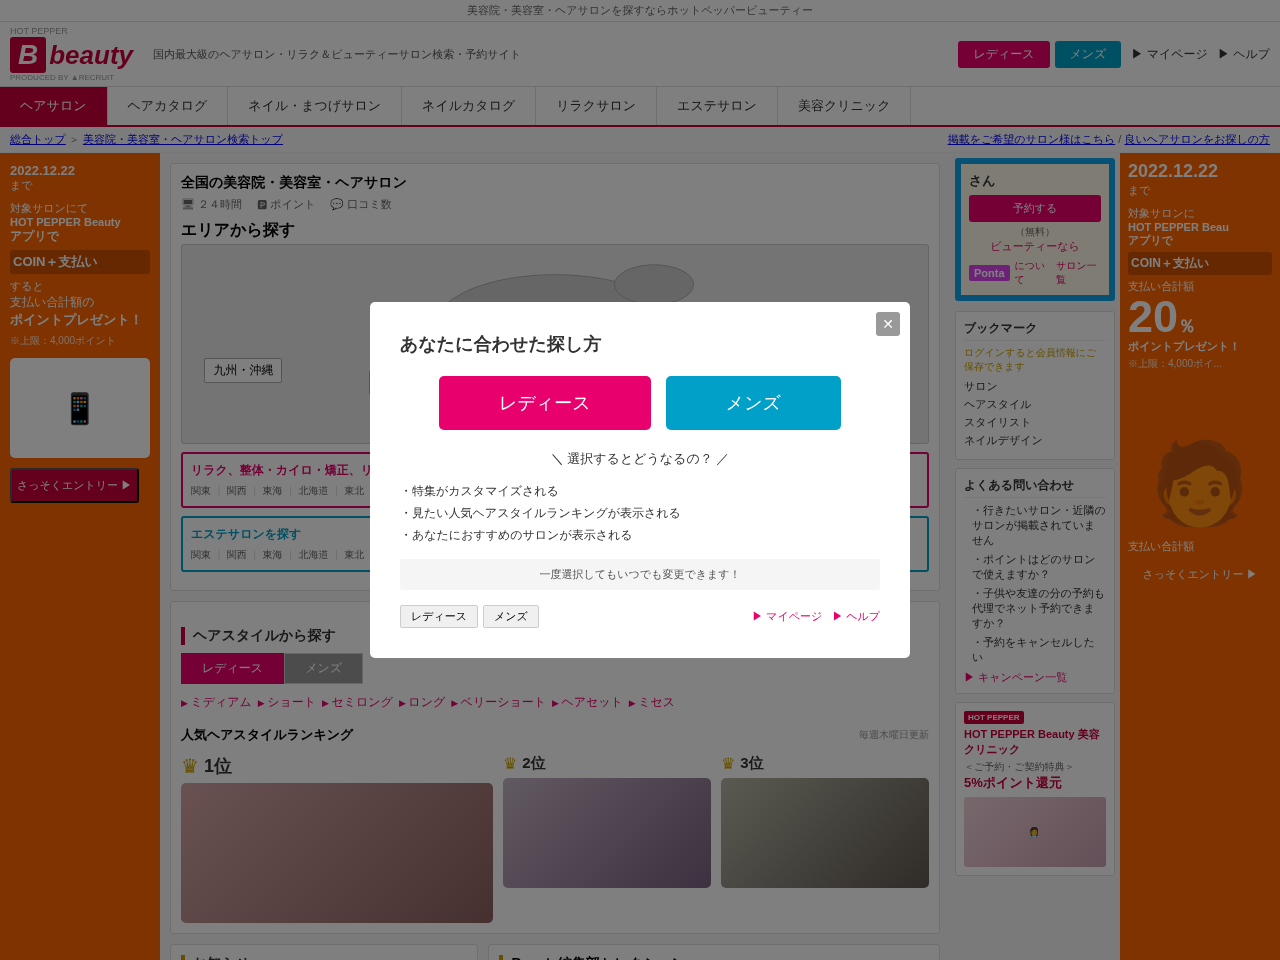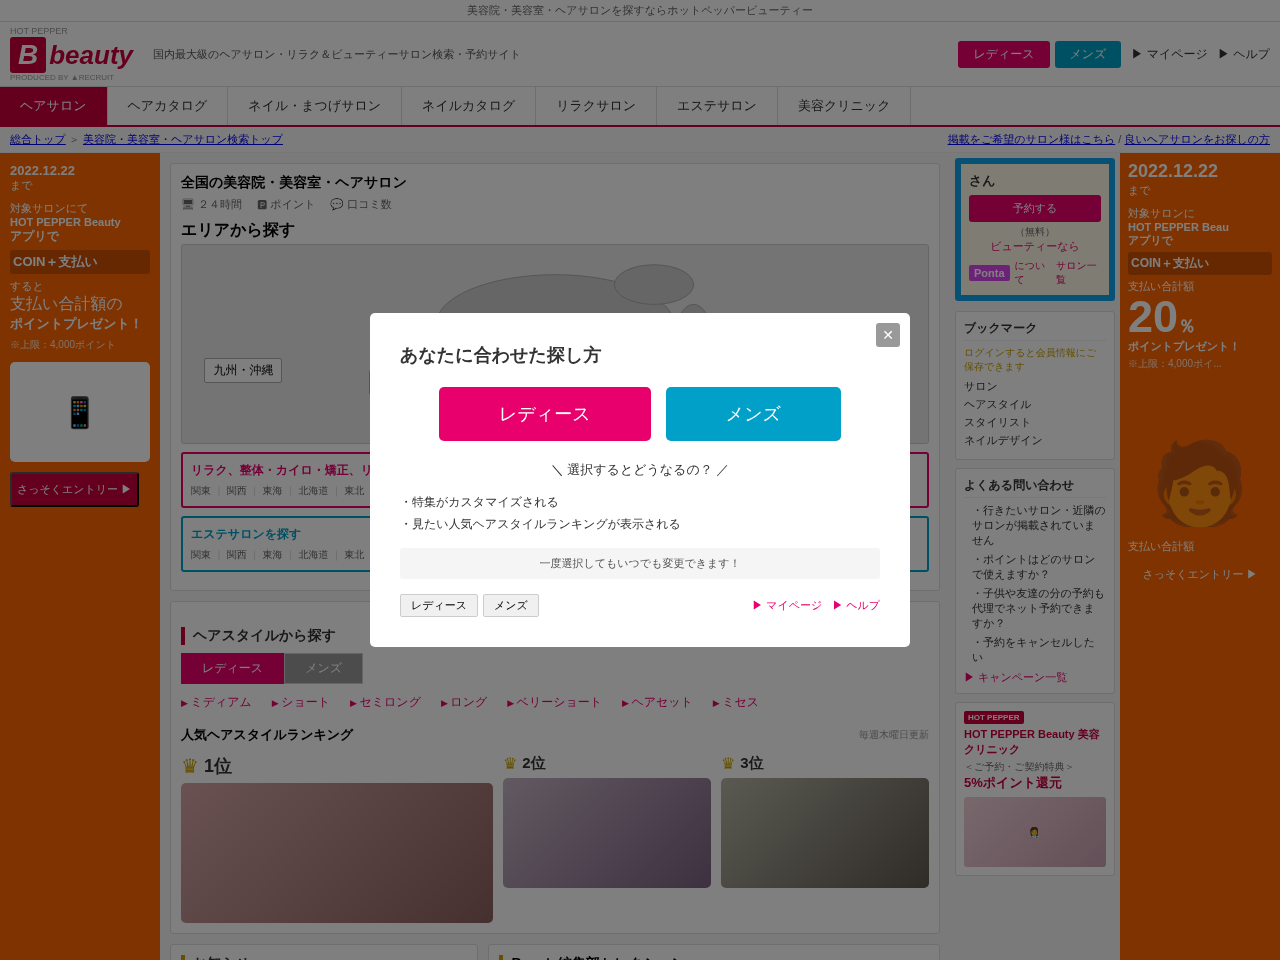--- a/index.html
+++ b/index.html
@@ -66,21 +66,21 @@
     
     .map-area { background: #e8e8e8; border: 1px solid #ccc; height: 200px; position: relative; border-radius: 3px; overflow: hidden; }
 
     
     .section-title { font-size: 14px; font-weight: bold; color: #333; border-left: 4px solid #c8003c; padding-left: 8px; margin: 15px 0 8px; }
     .gender-tab-btns { display: flex; gap: 0; margin-bottom: 10px; }
     .gender-tab-btn { padding: 6px 20px; border: 1px solid #ccc; cursor: pointer; font-size: 12px; }
     .gender-tab-btn.active { background: #e8006d; color: white; border-color: #e8006d; }
     .gender-tab-btn.active-mens { background: #999; color: white; }
 
-    .hair-links { display: flex; flex-wrap: wrap; gap: 20px; margin-bottom: 15px; }
+    .hair-links { display: flex; flex-wrap: wrap; gap: 6px; margin-bottom: 15px; }
     .hair-link { color: #e8006d; text-decoration: none; font-size: 12px; }
     .hair-link::before { content: '▶ '; font-size: 9px; }
 
     
     .ranking-header { display: flex; justify-content: space-between; align-items: center; margin-bottom: 10px; }
     .ranking-update { font-size: 10px; color: #999; }
 
     
     .news-section { background: white; border: 1px solid #ddd; padding: 10px; border-radius: 3px; margin-bottom: 10px; }
     .news-title { font-size: 14px; font-weight: bold; color: #333; border-left: 4px solid #c8a000; padding-left: 8px; margin-bottom: 8px; }
@@ -127,20 +127,21 @@
     <button class="modal-close">✕</button>
     <div class="modal-title">あなたに合わせた探し方</div>
     <div class="modal-gender-btns">
       <button class="modal-btn-ladies">レディース</button>
       <button class="modal-btn-mens">メンズ</button>
     </div>
     <div class="modal-question">＼ 選択するとどうなるの？ ／</div>
     <div class="modal-benefits">
       <div>・特集がカスタマイズされる</div>
       <div>・見たい人気ヘアスタイルランキングが表示される</div>
+      <div>・あなたにおすすめのサロンが表示される</div>
     </div>
     <div class="modal-note">一度選択してもいつでも変更できます！</div>
     <div class="modal-footer">
       <div class="modal-small-btns">
         <button class="modal-small-btn">レディース</button>
         <button class="modal-small-btn">メンズ</button>
       </div>
       <div class="modal-footer-links">
         <a href="#">▶ マイページ</a>
         <a href="#">▶ ヘルプ</a>
@@ -201,21 +202,21 @@
 <div class="main-layout">
 
   <div class="left-promo">
     <div style="font-size:13px; font-weight:bold; color:white;">2022.12.22</div>
     <div style="font-size:11px; color:white;">まで</div>
     <div style="margin-top:8px; font-size:11px; color:white;">対象サロンにて</div>
     <div style="font-size:11px; color:white; font-weight:bold;">HOT PEPPER Beauty</div>
     <div style="font-size:12px; color:white; font-weight:bold;">アプリで</div>
     <div style="font-size:13px; color:white; font-weight:bold; background:rgba(0,0,0,0.2); padding:3px; border-radius:3px; margin:5px 0;">COIN＋支払い</div>
     <div style="font-size:11px; color:white;">すると</div>
-    <div style="font-size:16px; color:white;">支払い合計額の</div>
+    <div style="font-size:12px; color:white;">支払い合計額の</div>
     <div style="font-size:13px; color:white; font-weight:bold;">ポイントプレゼント！</div>
     <div style="font-size:10px; color:rgba(255,255,255,0.8); margin-top:5px;">※上限：4,000ポイント</div>
     <div class="app-image">
       <div style="font-size:30px; color:#c8003c;">📱</div>
     </div>
     <button class="promo-btn">さっそくエントリー ▶</button>
   </div>
 
   <div class="center-content">
 

